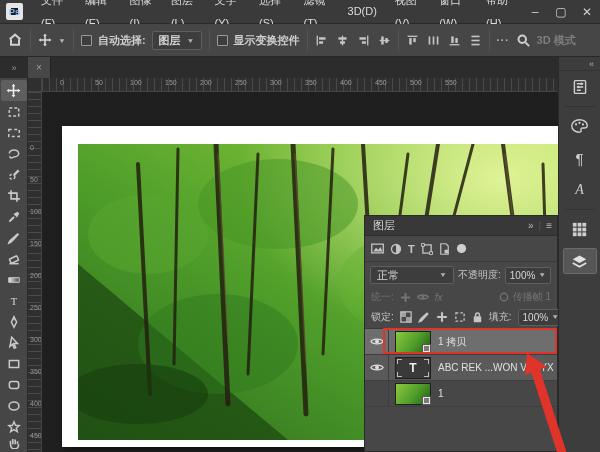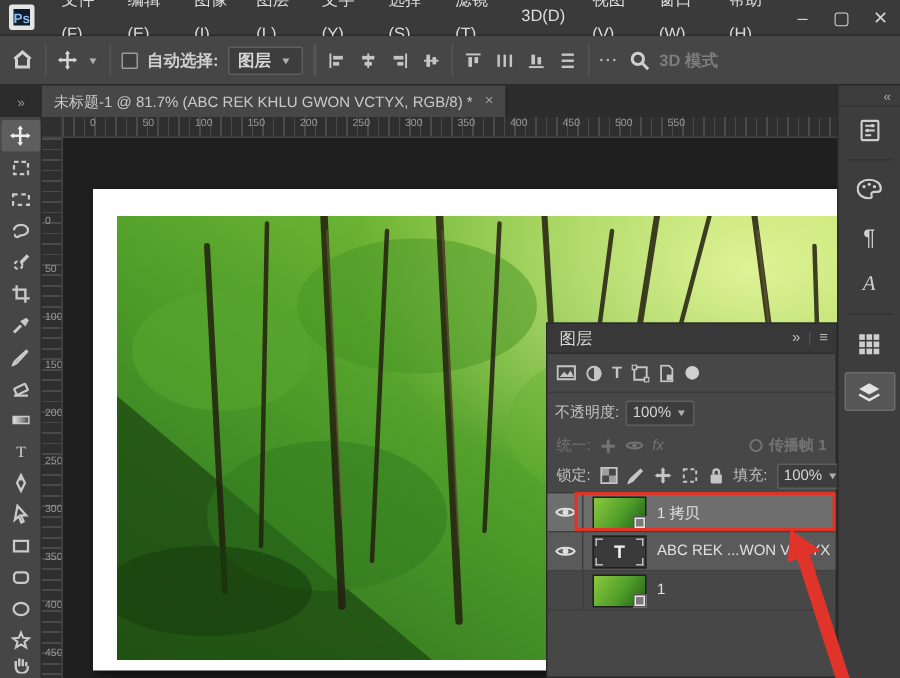--- a/index.html
+++ b/index.html
@@ -4,21 +4,21 @@
 <style>
   * { margin:0; padding:0; box-sizing:border-box; }
   html,body { width:600px; height:452px; overflow:hidden; }
   body { font-family:"Liberation Sans", sans-serif; background:#202020; color:#d6d6d6;
          -webkit-font-smoothing:antialiased; }
   #app { position:relative; width:600px; height:452px; background:#202020; overflow:hidden; }
 
   
   .titlebar { position:absolute; left:0; top:0; width:600px; height:24px; background:#3a3a3a;
               display:flex; align-items:center; border-bottom:1px solid #2a2a2a; }
-  .ps-logo { width:17px; height:17px; margin:0 9px 0 6px; background:#101c2c; border:3px solid #e5e5e5;
+  .ps-logo { width:17px; height:17px; margin:0 9px 0 6px; background:#101c2c; border:5px solid #e5e5e5;
              border-radius:2px; color:#8ab9ea; font-size:9px; font-weight:bold;
              display:flex; align-items:center; justify-content:center; }
   .menu-item { font-size:11px; color:#dcdcdc; padding:0 9px; line-height:23px; cursor:default; }
   .win-controls { margin-left:auto; display:flex; align-items:center; height:100%; }
   .win-btn { width:26px; height:100%; display:flex; align-items:center; justify-content:center;
              font-size:12px; color:#cfcfcf; }
 
   
   .optionsbar { position:absolute; left:0; top:24px; width:600px; height:33px; background:#464646;
                 border-bottom:1px solid #282828; display:flex; align-items:center; font-size:11px; }
@@ -168,20 +168,24 @@
     <div class="vsep"></div>
     <div class="opt-group">
       <span class="checkbox"></span>
       <span class="opt-label">自动选择:</span>
       <span class="dropdown">
         <span>图层</span>
           <span class="chev">▼</span>
       </span>
     </div>
     <div class="vsep"></div>
+    <div class="opt-group">
+      <span class="checkbox"></span>
+      <span class="opt-label">显示变换控件</span>
+    </div>
     <div class="vsep"></div>
     <div class="opt-group" style="gap:8px;">
       <span>
           <svg class="ico" width="13" height="13" viewBox="0 0 16 16">
             <rect x="2" y="2" width="1.6" height="12" fill="#c5c5c5"></rect>
             <rect x="5" y="4" width="8" height="3" fill="#c5c5c5"></rect>
             <rect x="5" y="9" width="5" height="3" fill="#c5c5c5"></rect>
           </svg>
         </span>
       <span>
@@ -246,21 +250,20 @@
             <path d="M15 15l6 6" stroke="#cfcfcf" stroke-width="2"></path>
           </svg>
       </span>
       <span class="dim" style="white-space:nowrap;">3D 模式</span>
     </div>
   </div>
 
   <div class="tabstrip">
     <div class="collapse-left">»</div>
     <div class="doc-tab">
-      <span>未标题-1 @ 81.7% (ABC REK   KHLU  GWON VCTYX, RGB/8) *</span>
       <span class="tab-close">×</span>
     </div>
   </div>
 
   <div class="toolbar">
     <div class="tool active">
         <svg class="ico" width="15" height="15" viewBox="0 0 24 24">
           <path d="M12 4v16M4 12h16" stroke="#eee" stroke-width="1.6"></path>
           <path d="M12 1l-3 4h6zM12 23l-3-4h6zM1 12l4-3v6zM23 12l-4-3v6z" fill="#eee"></path>
         </svg>
@@ -486,20 +489,24 @@
             </svg>
           </span>
         <span>
             <svg class="ico" width="11" height="11" viewBox="0 0 12 12">
               <circle cx="6" cy="6" r="5" fill="#cfcfcf"></circle>
             </svg>
           </span>
       </span>
     </div>
     <div class="lp-blend">
+      <span class="dropdown">
+        <span>正常</span>
+          <span class="chev">▼</span>
+      </span>
       <span class="lp-small-label">不透明度:</span>
       <span class="mini-drop">
         <span>100%</span>
           <span class="chev">▼</span>
       </span>
     </div>
     <div class="lp-unify">
       <span>统一:</span>
       <span>
           <svg class="ico" width="11" height="11" viewBox="0 0 24 24">
@@ -507,21 +514,21 @@
             <path d="M12 1l-3 4h6zM12 23l-3-4h6zM1 12l4-3v6zM23 12l-4-3v6z" fill="#737373"></path>
           </svg>
         </span>
       <span>
           <svg class="ico" width="12" height="10" viewBox="0 0 16 12">
             <path d="M1 6C3 2.5 13 2.5 15 6 13 9.5 3 9.5 1 6z" fill="none" stroke="#737373" stroke-width="1.4"></path>
             <circle cx="8" cy="6" r="2" fill="#737373"></circle>
           </svg>
         </span>
       <span style="font-size:10px; font-style:italic; color:#737373;">fx</span>
-      <span style="margin-left:auto; display:flex; align-items:center; gap:4px;font-weight:bold;">
+      <span style="margin-left:auto; display:flex; align-items:center; gap:4px;">
         <svg class="ico" width="10" height="10" viewBox="0 0 12 12">
             <circle cx="6" cy="6" r="4.5" fill="none" stroke="#737373" stroke-width="1.3"></circle>
           </svg>
         <span>传播帧 1</span>
       </span>
     </div>
     <div class="lp-lock">
       <span class="lp-small-label">锁定:</span>
       <span>
           <svg class="ico" width="12" height="12" viewBox="0 0 14 14">

